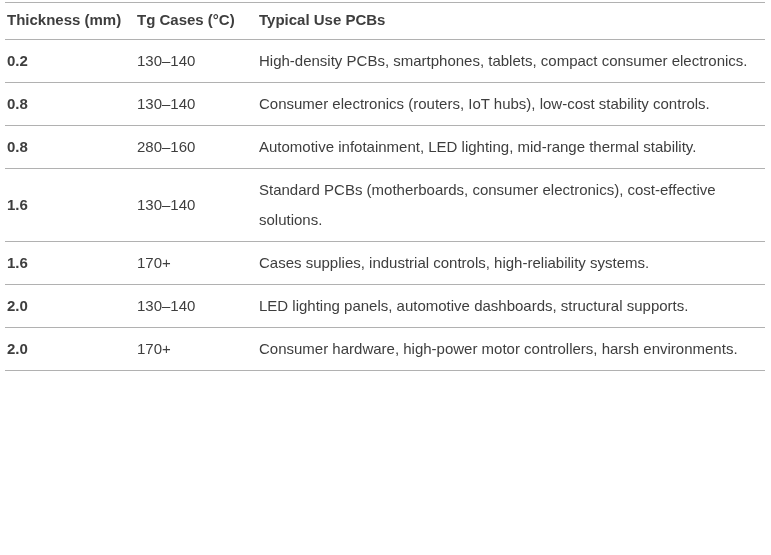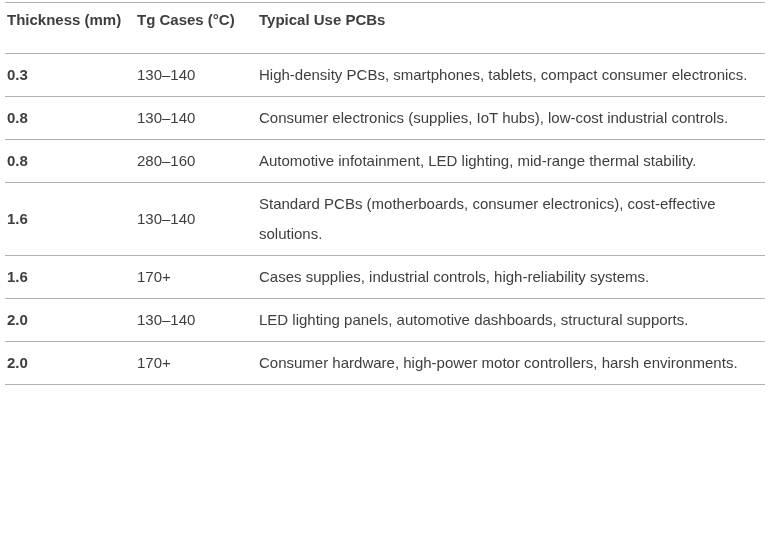--- a/index.html
+++ b/index.html
@@ -27,21 +27,21 @@
       border-bottom: 1px solid #b1b1b1;
       text-align: left;
       vertical-align: middle;
       color: #3e3e3e;
       font-size: 15px;
       line-height: 30px;
       overflow-wrap: break-word;
     }
     .spec-table th {
       font-weight: 700;
-      padding: 2px 12px 18px 2px;
+      padding: 2px 12px 4px 2px;
     }
     .spec-table td {
       font-weight: 400;
       padding: 6px 12px 6px 2px;
     }
     .spec-table td.cell-thickness {
       font-weight: 700;
     }
   </style>
 </head>
@@ -55,28 +55,28 @@
   </colgroup>
   <thead>
     <tr>
       <th>Thickness (mm)</th>
       <th>Tg Cases (°C)</th>
       <th>Typical Use PCBs</th>
     </tr>
   </thead>
   <tbody>
     <tr>
-      <td class="cell-thickness">0.3</td>
+      <td class="cell-thickness">0.2</td>
       <td class="cell-tg">130–140</td>
       <td class="cell-usecases">High-density PCBs, smartphones, tablets, compact consumer electronics.</td>
     </tr>
     <tr>
       <td class="cell-thickness">0.8</td>
       <td class="cell-tg">130–140</td>
-      <td class="cell-usecases">Consumer electronics (supplies, IoT hubs), low-cost industrial controls.</td>
+      <td class="cell-usecases">Consumer electronics (routers, IoT hubs), low-cost stability controls.</td>
     </tr>
     <tr>
       <td class="cell-thickness">0.8</td>
       <td class="cell-tg">280–160</td>
       <td class="cell-usecases">Automotive infotainment, LED lighting, mid-range thermal stability.</td>
     </tr>
     <tr>
       <td class="cell-thickness">1.6</td>
       <td class="cell-tg">130–140</td>
       <td class="cell-usecases">Standard PCBs (motherboards, consumer electronics), cost-effective solutions.</td>

